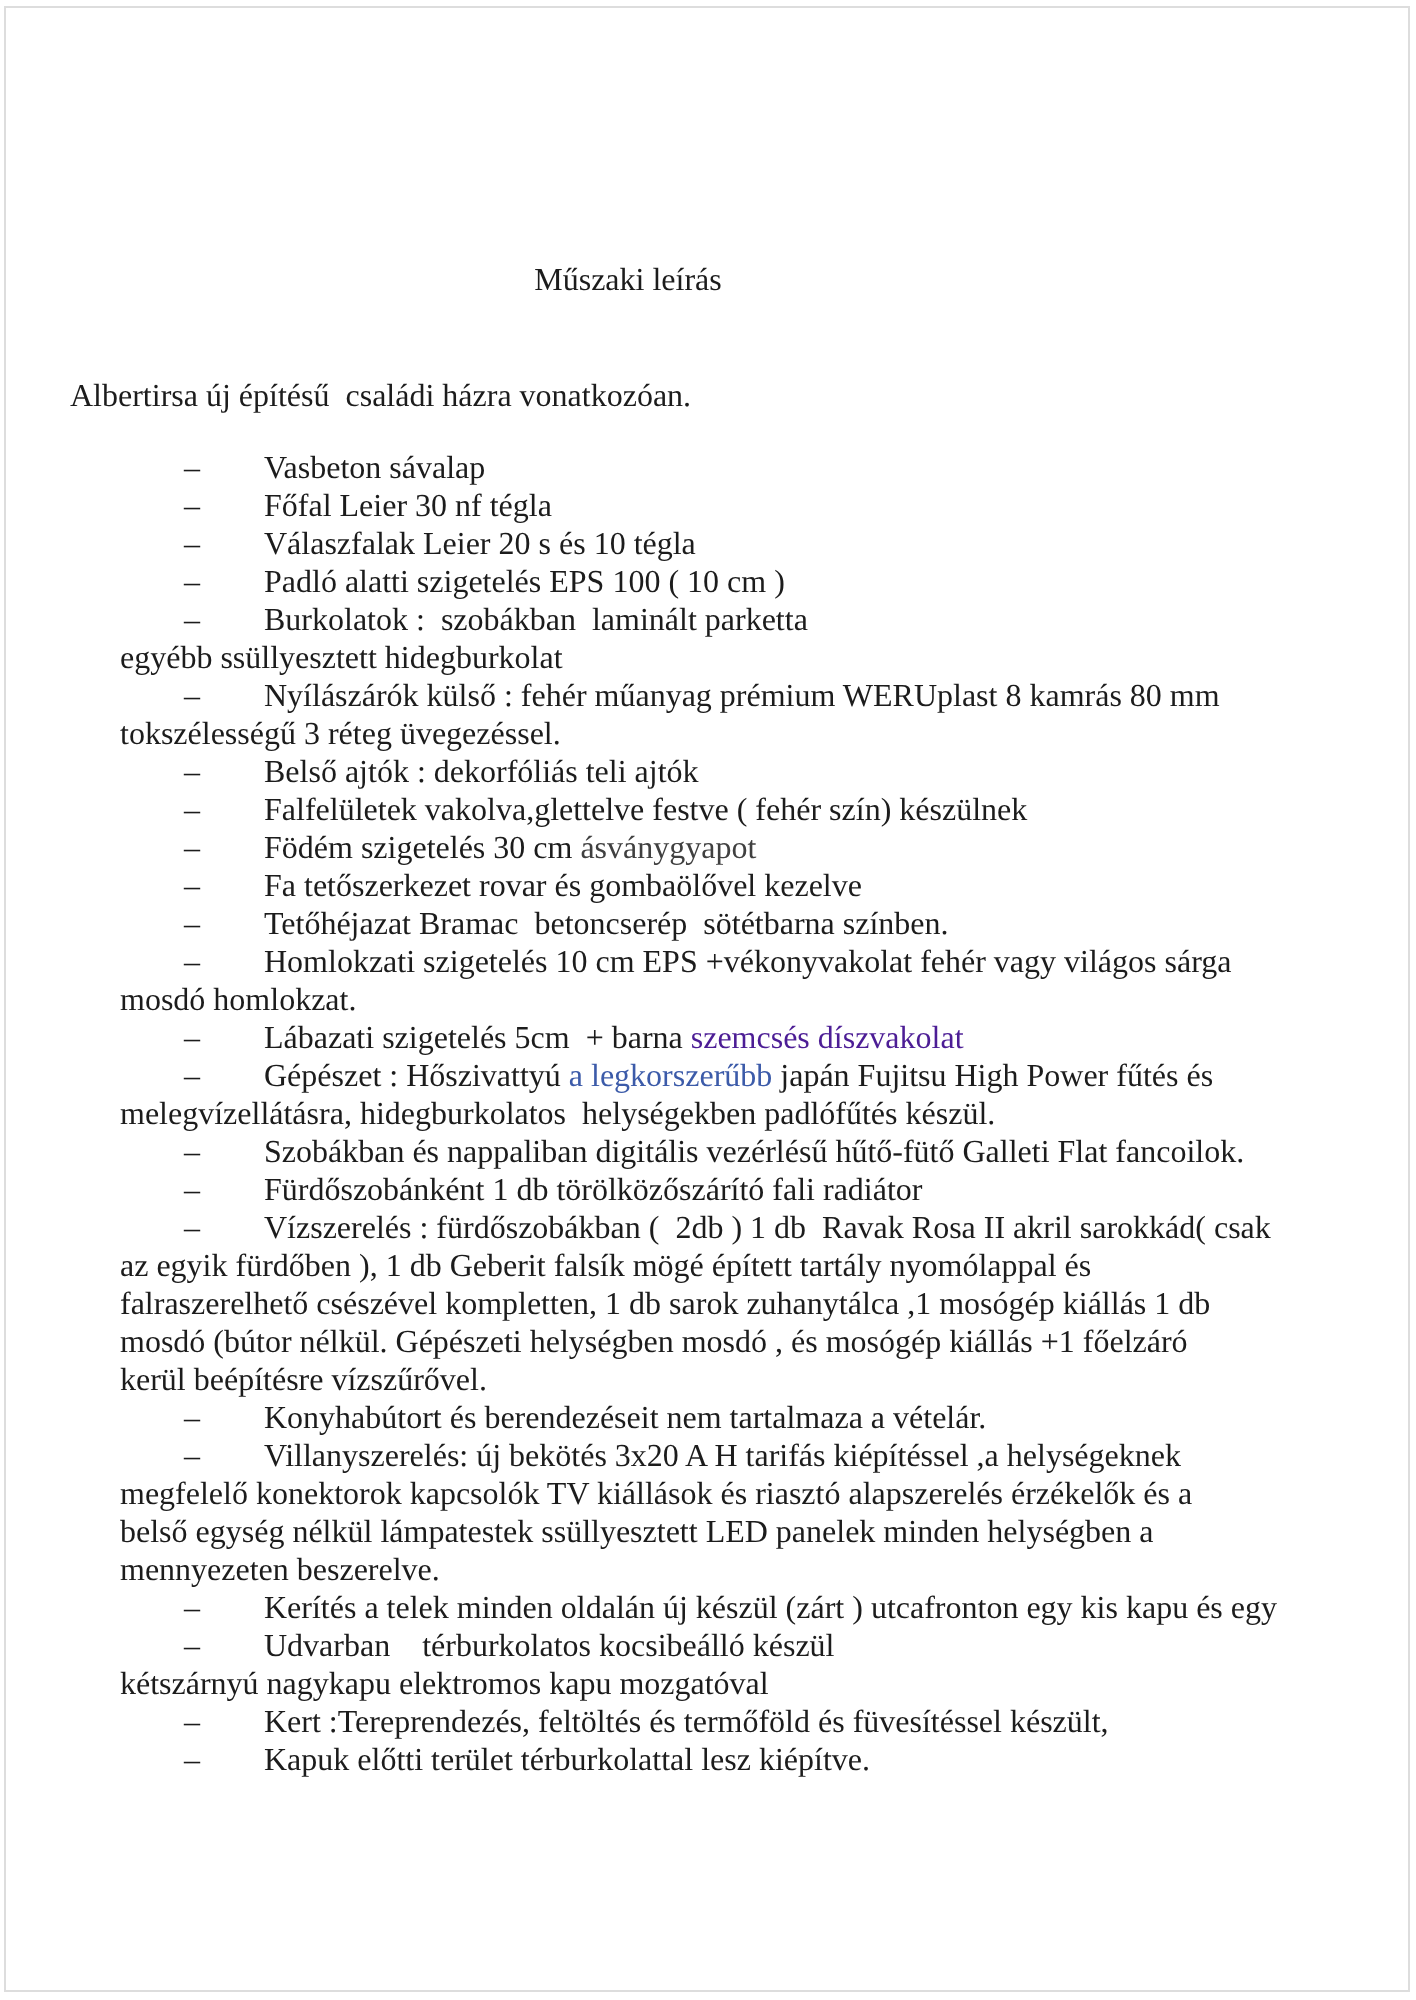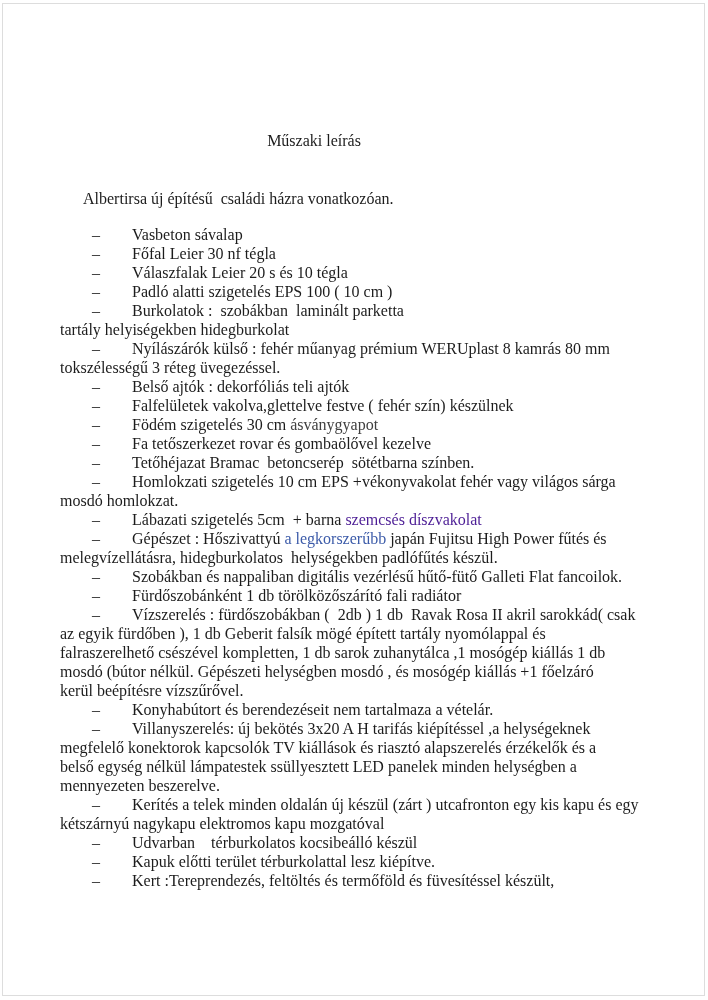--- a/index.html
+++ b/index.html
@@ -9,21 +9,21 @@
     color:#1c1c1c;
     position:relative;
     overflow:hidden;
   }
   .page-border {
     position:absolute; left:2px; top:3px; width:703px; height:993px;
     border:1px solid #dddddd; pointer-events:none;
   }
   .title-wrap { margin-top:131px; text-align:center; padding-right:80px; }
   .title { font-size:16px; line-height:19px; font-weight:normal; display:inline; }
-  .intro { margin-top:39px; margin-left:83px; font-size:16px; line-height:19px; white-space:pre; }
+  .intro { margin-top:39px; margin-left:35px; font-size:16px; line-height:19px; white-space:pre; }
   .content { margin-top:17px;padding-left:24px; }
   .line { font-size:16px; line-height:19px; white-space:pre; margin-left:36px; }
   .line.b { margin-left:68px; }
   .dash { display:inline-block; width:40px; }
 </style>
 </head>
 <body>
 
 <div class="page-border"></div>
 
@@ -32,21 +32,21 @@
 </div>
 
 <p class="intro">Albertirsa új építésű  családi házra vonatkozóan.</p>
 
 <div class="content">
   <div class="line b"><span class="dash">–</span><span>Vasbeton sávalap</span></div>
   <div class="line b"><span class="dash">–</span><span>Főfal Leier 30 nf tégla</span></div>
   <div class="line b"><span class="dash">–</span><span>Válaszfalak Leier 20 s és 10 tégla</span></div>
   <div class="line b"><span class="dash">–</span><span>Padló alatti szigetelés EPS 100 ( 10 cm )</span></div>
   <div class="line b"><span class="dash">–</span><span>Burkolatok :  szobákban  laminált parketta</span></div>
-  <div class="line c"><span>tartály helyiségekben hidegburkolat</span></div>
+  <div class="line c"><span>egyébb ssüllyesztett hidegburkolat</span></div>
   <div class="line b"><span class="dash">–</span><span>Nyílászárók külső : fehér műanyag prémium WERUplast 8 kamrás 80 mm</span></div>
   <div class="line c"><span>tokszélességű 3 réteg üvegezéssel.</span></div>
   <div class="line b"><span class="dash">–</span><span>Belső ajtók : dekorfóliás teli ajtók</span></div>
   <div class="line b"><span class="dash">–</span><span>Falfelületek vakolva,glettelve festve ( fehér szín) készülnek</span></div>
   <div class="line b"><span class="dash">–</span><span>Födém szigetelés 30 cm </span><span style="color: #404040;">ásványgyapot</span></div>
   <div class="line b"><span class="dash">–</span><span>Fa tetőszerkezet rovar és gombaölővel kezelve</span></div>
   <div class="line b"><span class="dash">–</span><span>Tetőhéjazat Bramac  betoncserép  sötétbarna színben.</span></div>
   <div class="line b"><span class="dash">–</span><span>Homlokzati szigetelés 10 cm EPS +vékonyvakolat fehér vagy világos sárga</span></div>
   <div class="line c"><span>mosdó homlokzat.</span></div>
   <div class="line b"><span class="dash">–</span><span>Lábazati szigetelés 5cm  + barna </span><span style="color: #4c1d95;">szemcsés díszvakolat</span></div>
@@ -58,17 +58,17 @@
   <div class="line c"><span>az egyik fürdőben ), 1 db Geberit falsík mögé épített tartály nyomólappal és</span></div>
   <div class="line c"><span>falraszerelhető csészével kompletten, 1 db sarok zuhanytálca ,1 mosógép kiállás 1 db</span></div>
   <div class="line c"><span>mosdó (bútor nélkül. Gépészeti helységben mosdó , és mosógép kiállás +1 főelzáró</span></div>
   <div class="line c"><span>kerül beépítésre vízszűrővel.</span></div>
   <div class="line b"><span class="dash">–</span><span>Konyhabútort és berendezéseit nem tartalmaza a vételár.</span></div>
   <div class="line b"><span class="dash">–</span><span>Villanyszerelés: új bekötés 3x20 A H tarifás kiépítéssel ,a helységeknek</span></div>
   <div class="line c"><span>megfelelő konektorok kapcsolók TV kiállások és riasztó alapszerelés érzékelők és a</span></div>
   <div class="line c"><span>belső egység nélkül lámpatestek ssüllyesztett LED panelek minden helységben a</span></div>
   <div class="line c"><span>mennyezeten beszerelve.</span></div>
   <div class="line b"><span class="dash">–</span><span>Kerítés a telek minden oldalán új készül (zárt ) utcafronton egy kis kapu és egy</span></div>
+  <div class="line b"><span class="dash">–</span><span>Udvarban    térburkolatos kocsibeálló készül</span></div>
   <div class="line c"><span>kétszárnyú nagykapu elektromos kapu mozgatóval</span></div>
-  <div class="line b"><span class="dash">–</span><span>Udvarban    térburkolatos kocsibeálló készül</span></div>
+  <div class="line b"><span class="dash">–</span><span>Kert :Tereprendezés, feltöltés és termőföld és füvesítéssel készült,</span></div>
   <div class="line b"><span class="dash">–</span><span>Kapuk előtti terület térburkolattal lesz kiépítve.</span></div>
-  <div class="line b"><span class="dash">–</span><span>Kert :Tereprendezés, feltöltés és termőföld és füvesítéssel készült,</span></div>
 </div>
 
 </body></html>

